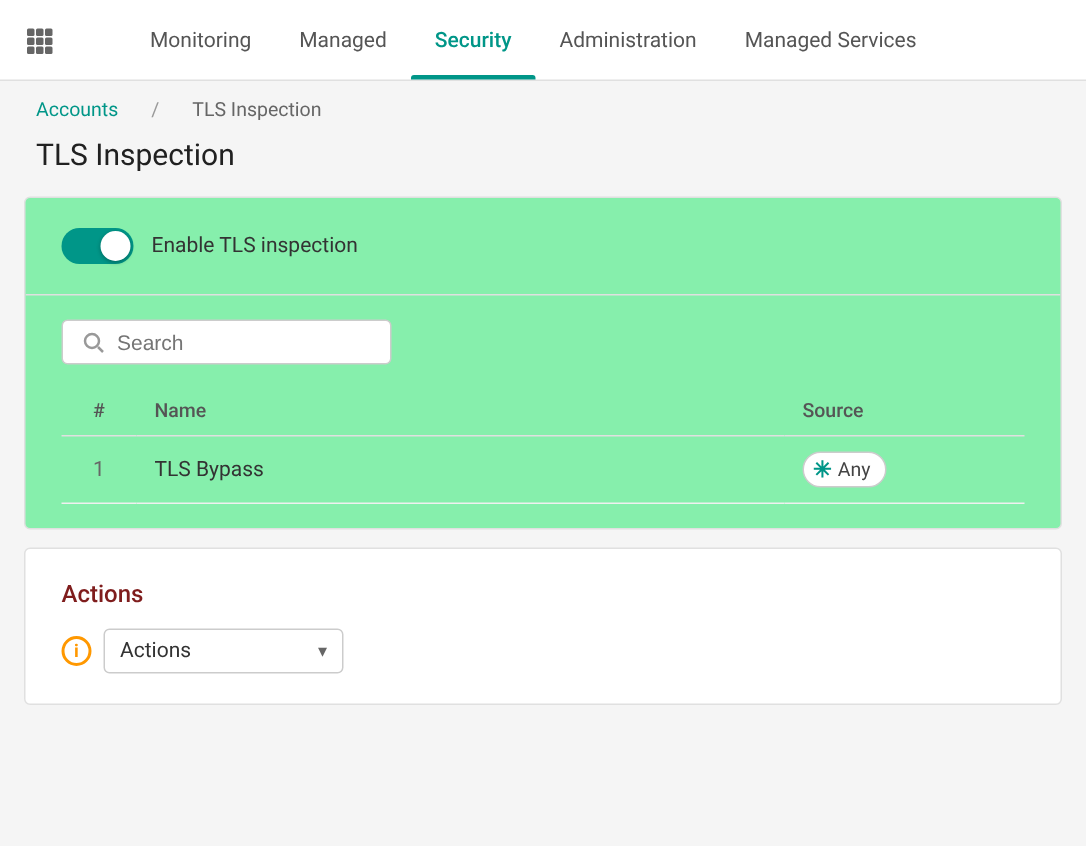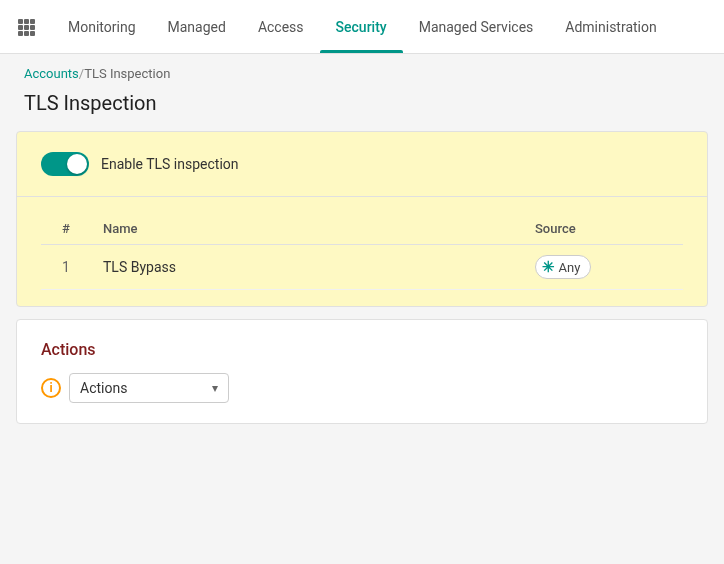--- a/index.html
+++ b/index.html
@@ -7,20 +7,21 @@
 
     
     .top-nav {
       background: #fff;
       display: flex;
       align-items: center;
       height: 54px;
       border-bottom: 1px solid #e0e0e0;
       padding: 0 8px;
       position: relative;
+      gap: 32px;
     }
     .nav-grid-icon {
       width: 36px; height: 36px;
       display: flex; align-items: center; justify-content: center;
       margin-right: 8px;
       color: #666;
       cursor: pointer;
     }
     .nav-items {
       display: flex;
@@ -51,21 +52,21 @@
       height: 3px;
       background: #009688;
       border-radius: 2px 2px 0 0;
     }
 
     
     .breadcrumb {
       padding: 12px 24px 6px;
       display: flex;
       align-items: center;
-      gap: 0;
+      gap: 22px;
       font-size: 13px;
       color: #666;
     }
     .breadcrumb a {
       color: #009688;
       text-decoration: none;
     }
     .breadcrumb-sep { color: #999; }
 
     
@@ -76,21 +77,21 @@
       color: #212121;
     }
 
     
     .main-content {
       padding: 0 16px 16px;
     }
 
     
     .card {
-      background: #fef9c3;
+      background: #86efac;
       border-radius: 4px;
       border: 1px solid #e0e0e0;
       margin-bottom: 12px;
       overflow: hidden;
     }
 
     
     .toggle-section {
       padding: 20px 24px;
       display: flex;
@@ -269,24 +270,23 @@
       <rect x="8" y="8" width="5" height="5" rx="1"></rect>
       <rect x="14" y="8" width="5" height="5" rx="1"></rect>
       <rect x="2" y="14" width="5" height="5" rx="1"></rect>
       <rect x="8" y="14" width="5" height="5" rx="1"></rect>
       <rect x="14" y="14" width="5" height="5" rx="1"></rect>
     </svg>
   </div>
   <div class="nav-items">
     <a class="nav-item">Monitoring</a>
     <a class="nav-item">Managed</a>
-    <a class="nav-item">Access</a>
     <a class="nav-item active">Security</a>
+    <a class="nav-item">Administration</a>
     <a class="nav-item">Managed Services</a>
-    <a class="nav-item">Administration</a>
   </div>
 </nav>
 
 <div class="breadcrumb">
   <a>Accounts</a>
   <span class="breadcrumb-sep">/</span>
   <span>TLS Inspection</span>
 </div>
 
 <h1 class="page-title">TLS Inspection</h1>
@@ -299,20 +299,27 @@
         <div class="toggle-track">
           <div class="toggle-thumb"></div>
         </div>
       </div>
       <span class="toggle-label">Enable TLS inspection</span>
     </div>
 
     <hr class="divider">
 
     <div class="table-section">
+      <div class="search-bar">
+        <svg class="search-icon-svg" width="16" height="16" viewBox="0 0 24 24" fill="none" stroke="currentColor" stroke-width="2.5">
+          <circle cx="11" cy="11" r="7"></circle>
+          <line x1="17" y1="17" x2="22" y2="22"></line>
+        </svg>
+        <input type="text" placeholder="Search" style="">
+      </div>
 
       <table class="data-table">
         <thead>
           <tr>
             <th class="col-num">#</th>
             <th>Name</th>
             <th class="col-source">Source</th>
           </tr>
         </thead>
         <tbody>

